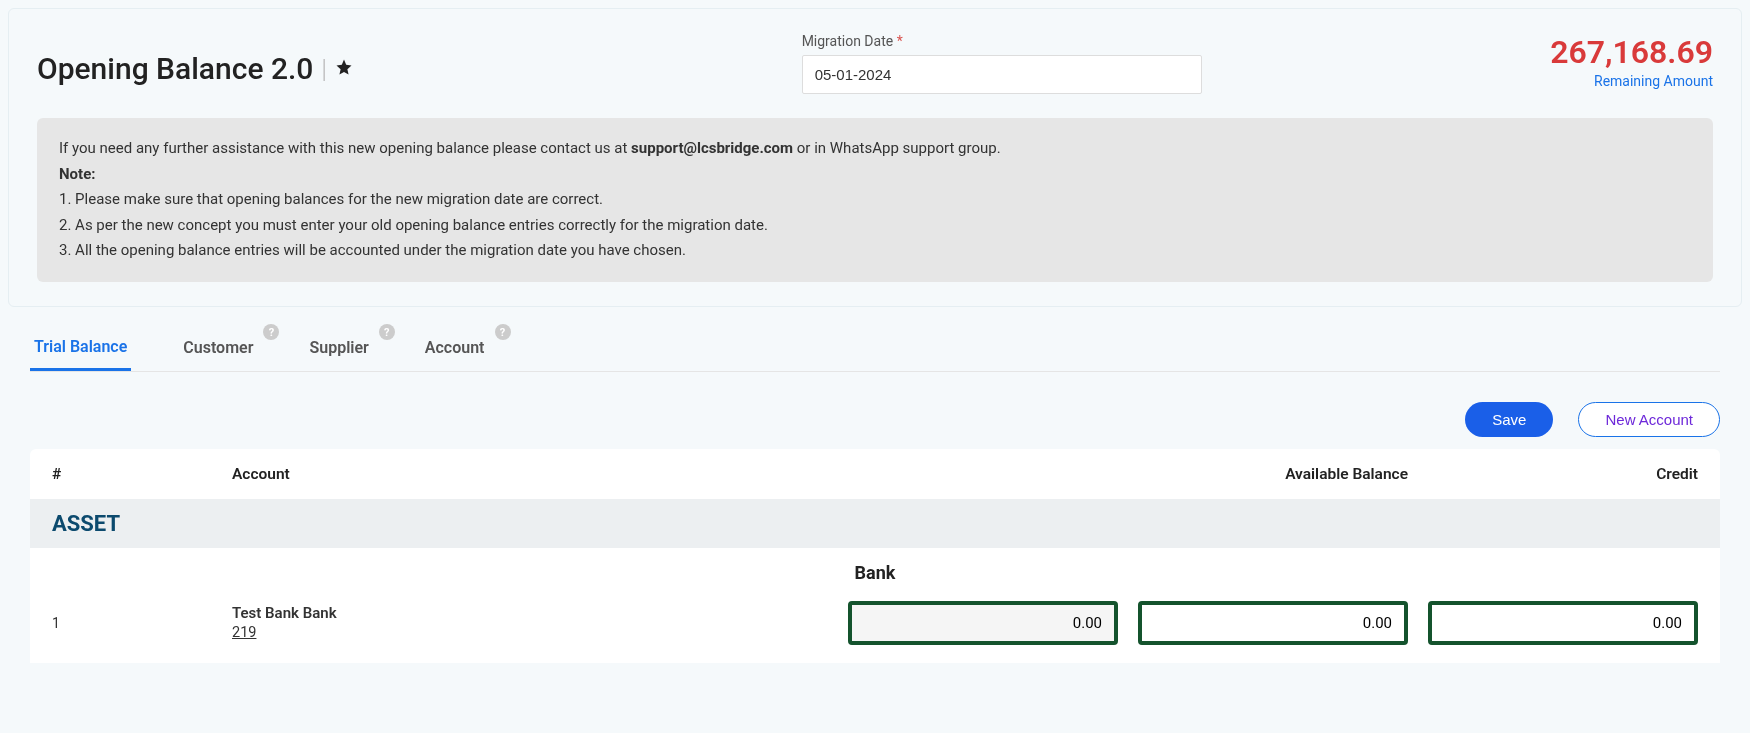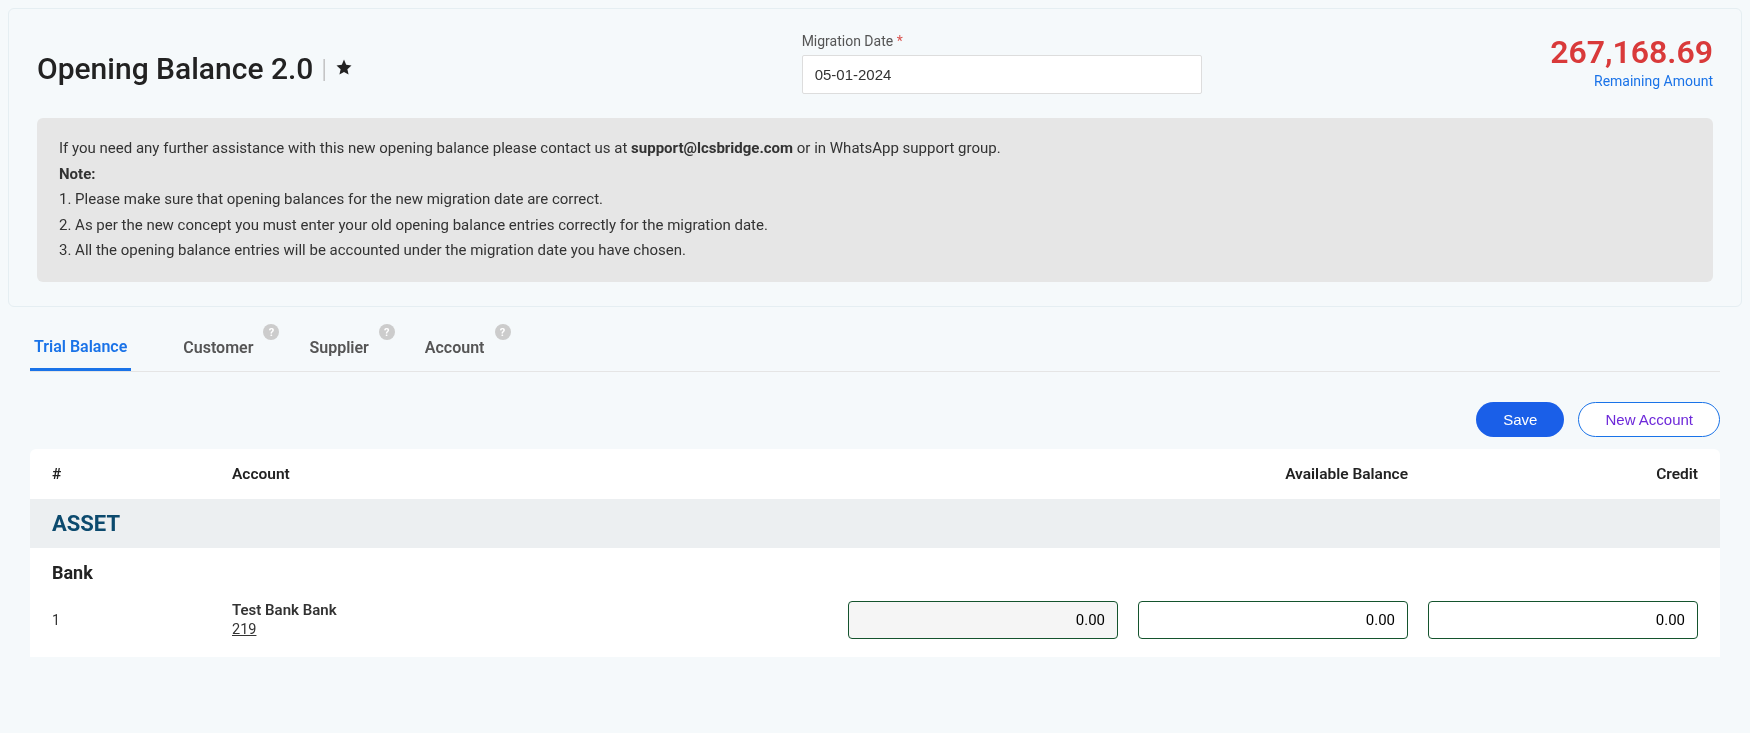--- a/index.html
+++ b/index.html
@@ -122,21 +122,21 @@
       color: #fff;
       font-size: 11px;
       font-weight: 700;
       display: inline-flex;
       align-items: center;
       justify-content: center;
     }
     .action-row {
       display: flex;
       justify-content: flex-end;
-      gap: 14px;
+      gap: 25px;
       margin: 30px 30px 12px 30px;
     }
     .btn {
       padding: 8px 26px;
       border-radius: 20px;
       font-size: 15px;
       cursor: pointer;
       border: 1px solid transparent;
       font-weight: 500;
     }
@@ -173,32 +173,33 @@
       padding: 12px 22px;
       font-size: 22px;
       font-weight: 700;
       color: #0c4a6e;
     }
     .subgroup-row {
       padding: 14px 22px 6px 22px;
       font-size: 18px;
       font-weight: 700;
       color: #222;
+      text-align: center;
     }
     .data-row {
       display: flex;
       align-items: center;
       padding: 12px 22px 18px 22px;
     }
     .acc-name { font-weight: 600; font-size: 15px; }
     .acc-id   { font-size: 14.5px; color: #333; margin-top: 2px; text-decoration: underline; }
     .num-input {
       width: 270px;
       padding: 9px 12px;
-      border: 1px solid #14532d;
+      border: 4px solid #14532d;
       border-radius: 4px;
       text-align: right;
       font-size: 15px;
       font-family: inherit;
     }
     .num-input[readonly] {
       background: #f5f5f5;
     }
   </style>
 </head>

